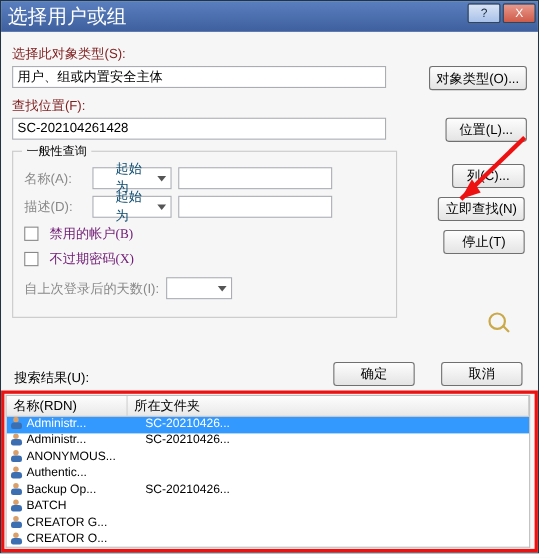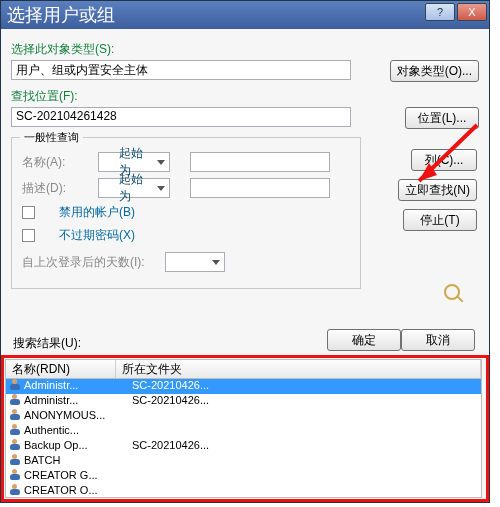--- a/index.html
+++ b/index.html
@@ -5,37 +5,37 @@
   * { box-sizing: border-box; margin: 0; padding: 0; }
   body { font-family: "Microsoft YaHei", "SimSun", Tahoma, sans-serif; font-size: 12px; background: #fff; width: 500px; height: 507px; overflow: hidden; position: relative; }
   .window { width: 490px; height: 503px; position: relative; margin: 0; border: 1px solid #234; background: #f0f0f0;}
   .titlebar { height: 28px; background: linear-gradient(#5a7fbf,#3e5f9e); display:flex; align-items:center; color:#fff; padding:0 6px; position:relative;}
   .titlebar .txt { font-size:18px; }
   .winbtns { position:absolute; right:2px; top:2px; display:flex; gap:2px;}
   .winbtn { width:30px; height:18px; border:1px solid #345; background:linear-gradient(#d9e4f5,#a9c1e8); border-radius:2px; display:flex; align-items:center; justify-content:center; font-size:11px; color:#234;}
   .winbtn.close{ background:linear-gradient(#e89a8e,#cf5b49); color:#fff;}
   .client { background:#f6f6f6; padding:8px 10px 4px 10px; position:relative; height:calc(100% - 28px);}
   .row { margin:4px 0;}
-  .label { color:#15803d; margin-bottom:2px;}
+  .label { color:#7f1d1d; margin-bottom:2px;}
   .wideinput { width:340px; height:20px; border:1px solid #abadb3; background:#fff; padding:1px 4px; display:inline-block; vertical-align:middle;}
   .btn { display:inline-block; min-width:74px; height:22px; border:1px solid #707070; background:linear-gradient(#fdfdfd,#e4e4e4); border-radius:3px; text-align:center; line-height:20px; font-size:12px; padding:0 6px; cursor:default; vertical-align:middle;}
   .fieldset { border:1px solid #c9c9c9; margin-top:10px; padding:8px 10px 10px 10px; position:relative; width:350px;}
   .fieldset .legend { position:absolute; top:-8px; left:8px; background:#f6f6f6; padding:0 4px; font-size:11px;}
-  .frow{ display:flex; align-items:center; gap:20px; margin:6px 0;}
+  .frow{ display:flex; align-items:center; gap:6px; margin:6px 0;}
   .frow .flabel{ width:56px; color:#888;}
   .combo{ width:72px; height:20px; border:1px solid #abadb3; background:#fff; position:relative; display:flex; align-items:center; padding:0 20px; color:#0c4a6e;}
   .combo::after{ content:""; position:absolute; right:4px; top:7px; width:0;height:0;border-left:4px solid transparent;border-right:4px solid transparent;border-top:5px solid #555;}
   .txtin{ width:140px; height:20px; border:1px solid #abadb3; background:#fff;}
   .cb{ width:13px;height:13px;border:1px solid #888;background:#fff;display:inline-block;vertical-align:middle;margin-right:4px;}
-  .cblabel{ color:#0369a1;vertical-align:middle;}
+  .cblabel{ color:#701a75;vertical-align:middle;font-family:Liberation Serif, serif;}
   .rightcol{ position:absolute; right:12px; top:120px; display:flex; flex-direction:column; gap:8px; align-items:flex-end;}
   .searchicon{ width:34px; height:26px; position:absolute; right:20px; top:250px; display:flex; align-items:center; justify-content:center;}
   .mag{ width:16px;height:16px;border:2px solid #caa94a;border-radius:50%;position:relative;}
   .mag::after{content:"";position:absolute;width:8px;height:2px;background:#caa94a;transform:rotate(45deg);right:-6px;bottom:-2px;border-radius:1px;}
-  .okcancel{ position:absolute; right:14px; top:300px; display:flex; gap:0;}
+  .okcancel{ position:absolute; right:14px; top:300px; display:flex; gap:24px;}
   .reslabel{ position:absolute; left:12px; top:306px;}
   .listhead{ display:flex; background:linear-gradient(#fdfdfd,#e9e9e9); border:1px solid #bdbdbd; height:20px; align-items:center; position:absolute; left:4px; right:7px; top:330px;}
   .listhead .col{ padding:0 6px; border-right:1px solid #cfcfcf; line-height:18px;}
   .listhead .col.c1{ width:110px;}
   .listhead .col.c2{ flex:1;}
   .listbody{ position:absolute; left:4px; right:7px; top:350px; bottom:4px; border:1px solid #bdbdbd; border-top:none; background:#fff; overflow:hidden;}
   .lrow{ display:flex; align-items:flex-start; height:15px; font-size:11px; padding-left:2px;}
   .lrow .icon{ width:14px;height:12px;display:inline-block;margin-right:2px;position:relative;}
   .icon .head{ width:5px;height:5px;background:#d9a06b;border-radius:50%;position:absolute;left:4px;top:0;}
   .icon .body{ width:10px;height:6px;background:#3c6fb1;border-radius:3px 3px 2px 2px;position:absolute;left:2px;top:5px;}

